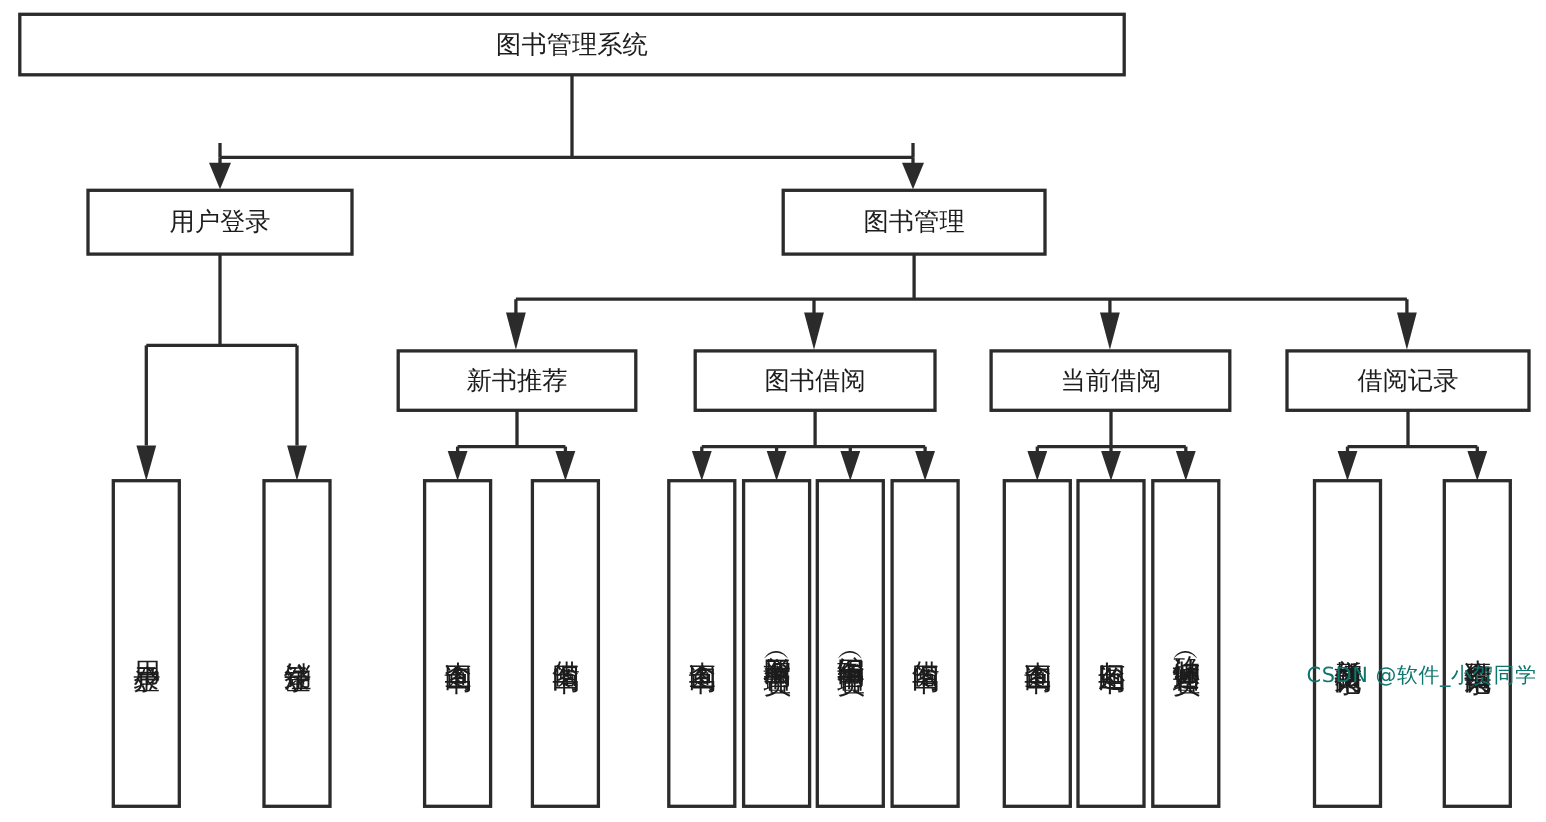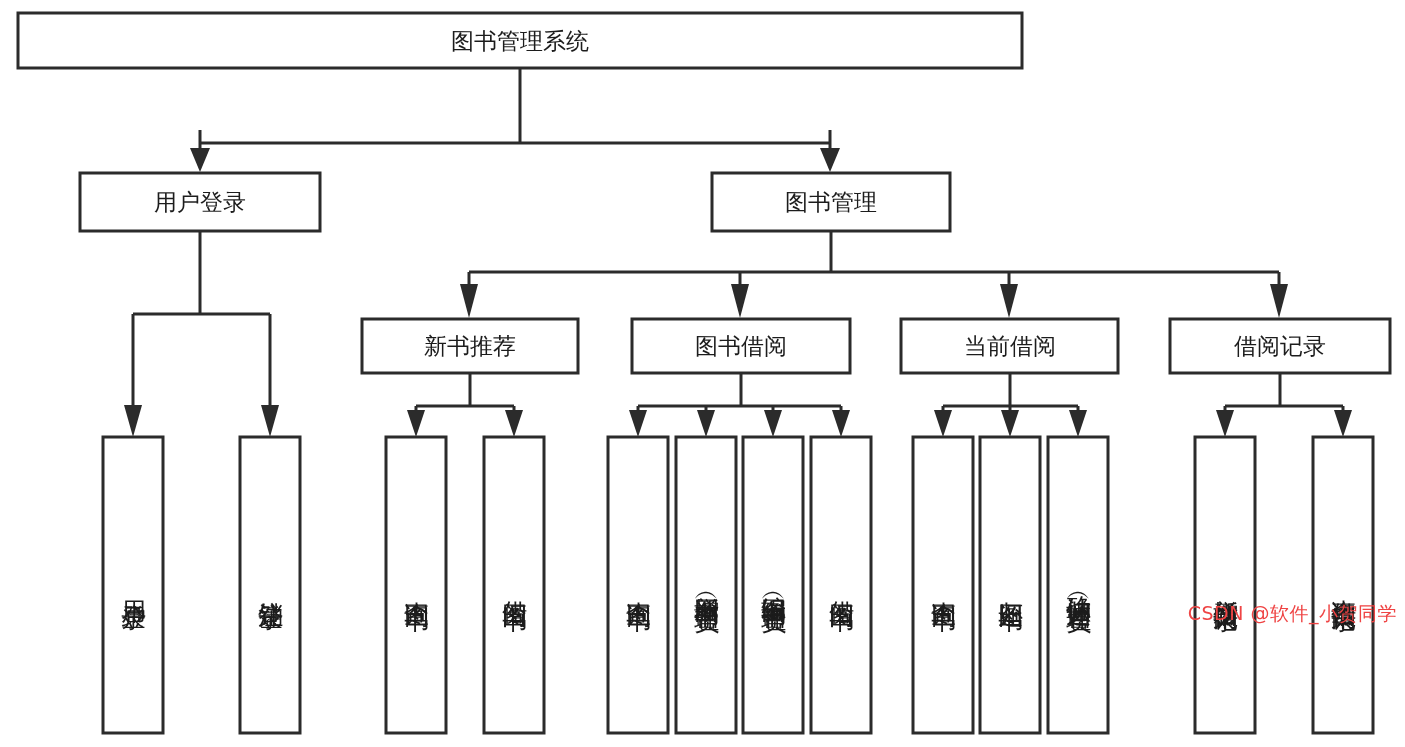--- a/index.html
+++ b/index.html
@@ -63,21 +63,21 @@
     justify-content: center;
     text-align: center;
     white-space: nowrap;
     pointer-events: none;
     user-select: none;
   }
   .watermark {
     position: absolute;
     right: 8px;
     bottom: 6px;
-    color: #ef4444;
+    color: #0f766e;
     font-family: "DejaVu Sans", "Liberation Sans", sans-serif;
     font-size: 19px;
     letter-spacing: 0.5px;
     white-space: nowrap;
   }
 </style>
 </head>
 <body>
 
 <div id="diagram-root">

